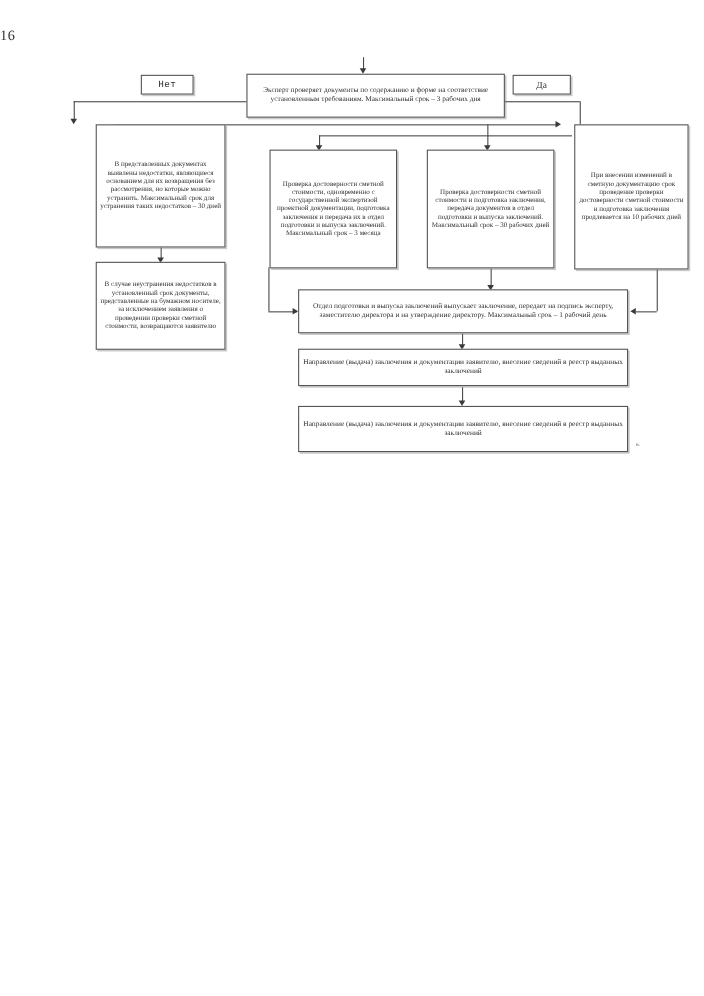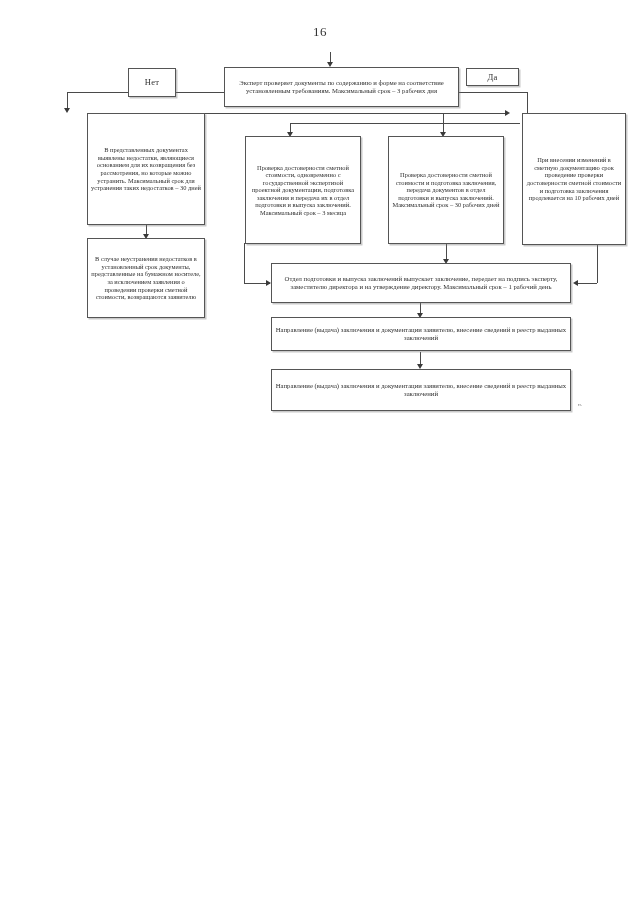--- a/index.html
+++ b/index.html
@@ -21,21 +21,21 @@
     left: 0; top: 0;
     width: 640px;
     height: 905px;
   }
 
   .page-number {
     position: absolute;
     top: 24px;
     left: 0;
     width: 640px;
-    text-align: center;
+    text-align: left;
     font-size: 13px;
     font-family: "Liberation Serif", serif;
     color: #333;
     letter-spacing: 0.5px;
   }
 
   
   .box {
     position: absolute;
     box-sizing: border-box;
@@ -133,21 +133,21 @@
   <div class="line-v" style="left:597px; top:244px; height:39px;"></div>
   <div class="line-h" style="left:578px; top:283px; width:19px;"></div>
   <div class="arrow-l" style="left:573px; top:279.5px;"></div>
 
   <div class="line-v" style="left:420px; top:303px; height:12px;"></div>
   <div class="arrow-d" style="left:416.5px; top:313px;"></div>
 
   <div class="line-v" style="left:420px; top:352px; height:14px;"></div>
   <div class="arrow-d" style="left:416.5px; top:364px;"></div>
 
-  <div class="box label-box" style="left:128px; top:68px; width:48px; height:29px; font-size:8.5px;">
+  <div class="box label-box" style="left:128px; top:68px; width:48px; height:18px; font-size:8.5px;font-family:Liberation Mono, monospace;">
     <span>Нет</span>
   </div>
 
   <div class="box label-box" style="left:466px; top:68px; width:53px; height:18px; font-size:8.5px;">
     <span>Да</span>
   </div>
 
   <div class="box" style="left:224px; top:67px; width:235px; height:40px; font-size:6.7px;">
     <span>Эксперт проверяет документы по содержанию и форме на  соответствие установленным требованиям.  Максимальный срок – 3 рабочих дня</span>
   </div>

